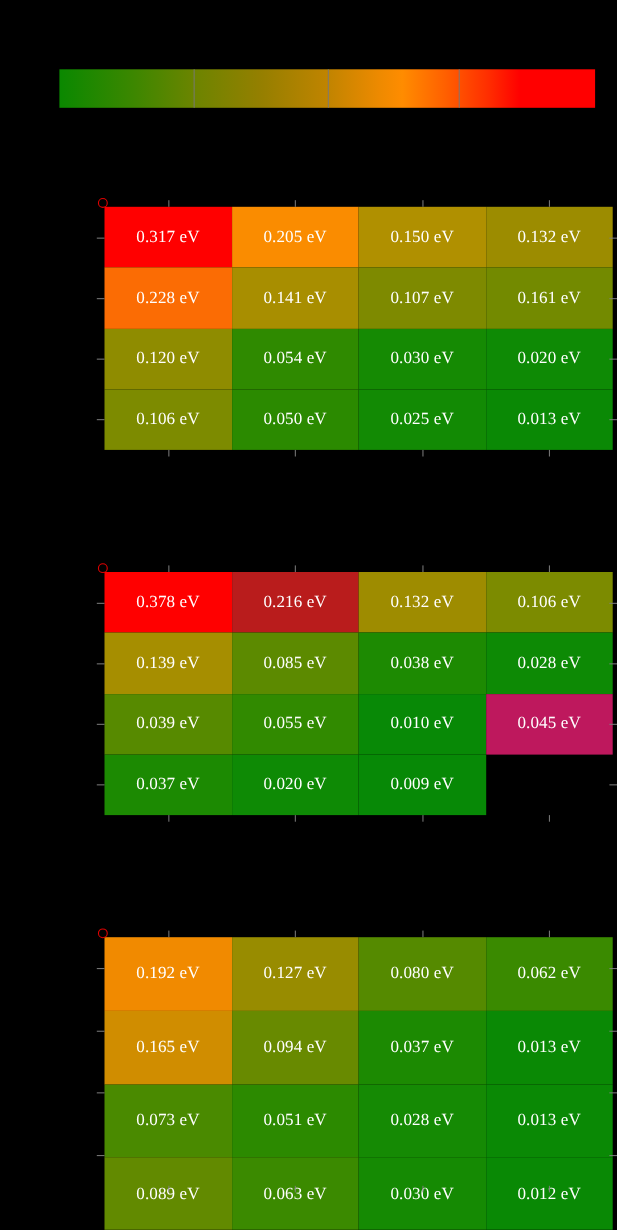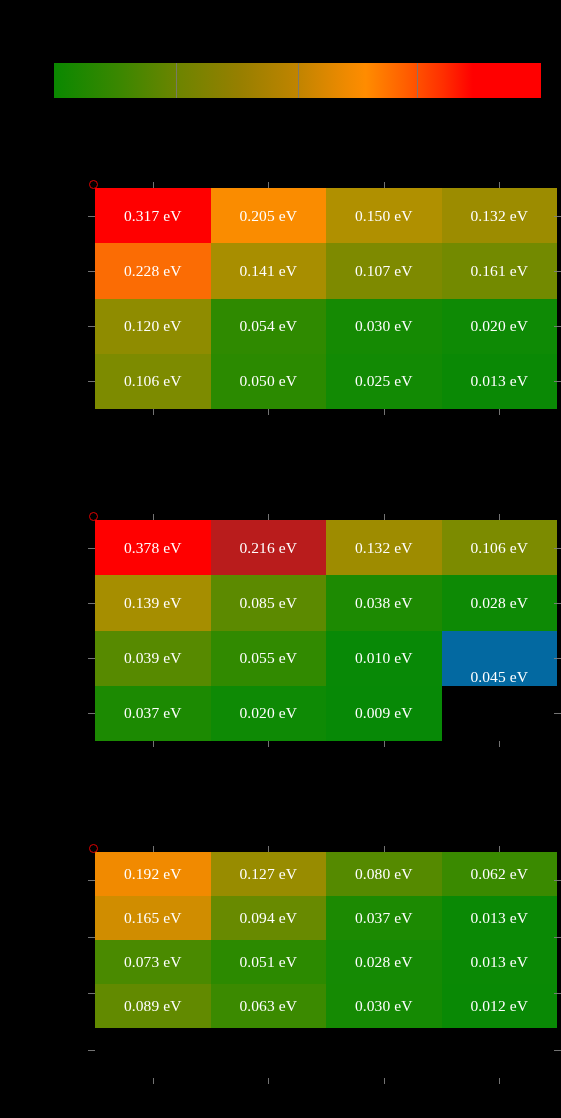--- a/index.html
+++ b/index.html
@@ -203,21 +203,21 @@
         </div>
         <div class="hm-cell" style="background: rgb(87, 138, 0);">
           <span class="val">0.039 eV</span>
         </div>
         <div class="hm-cell" style="background: rgb(49, 138, 0);">
           <span class="val">0.055 eV</span>
         </div>
         <div class="hm-cell" style="background: rgb(8, 137, 6);">
           <span class="val">0.010 eV</span>
         </div>
-        <div class="hm-cell" style="background: #0369a1; align-items: flex-end;">
+        <div class="hm-cell" style="background: #be185d;">
           <span class="val">0.045 eV</span>
         </div>
         <div class="hm-cell" style="background: rgb(28, 138, 2);">
           <span class="val">0.037 eV</span>
         </div>
         <div class="hm-cell" style="background: rgb(14, 138, 5);">
           <span class="val">0.020 eV</span>
         </div>
         <div class="hm-cell" style="background: rgb(7, 137, 6);">
           <span class="val">0.009 eV</span>
@@ -233,21 +233,21 @@
       <div class="tick h" style="position: absolute; left: 554px; top: 713px;"></div>
       <div class="tick v" style="position: absolute; left: 153px; top: 514px;"></div>
       <div class="tick v" style="position: absolute; left: 153px; top: 741px;"></div>
       <div class="tick v" style="position: absolute; left: 268px; top: 514px;"></div>
       <div class="tick v" style="position: absolute; left: 268px; top: 741px;"></div>
       <div class="tick v" style="position: absolute; left: 384px; top: 514px;"></div>
       <div class="tick v" style="position: absolute; left: 384px; top: 741px;"></div>
       <div class="tick v" style="position: absolute; left: 499px; top: 514px;"></div>
       <div class="tick v" style="position: absolute; left: 499px; top: 741px;"></div>
       <div class="origin-marker" style="left: 89px; top: 512px;"></div>
-      <div class="heatmap" style="top: 852px; height: 176px;">
+      <div class="heatmap" style="top: 852px; height: 267px;">
         <div class="hm-cell" style="background: rgb(241, 138, 0);">
           <span class="val">0.192 eV</span>
         </div>
         <div class="hm-cell" style="background: rgb(152, 140, 0);">
           <span class="val">0.127 eV</span>
         </div>
         <div class="hm-cell" style="background: rgb(85, 138, 0);">
           <span class="val">0.080 eV</span>
         </div>
         <div class="hm-cell" style="background: rgb(58, 138, 0);">

